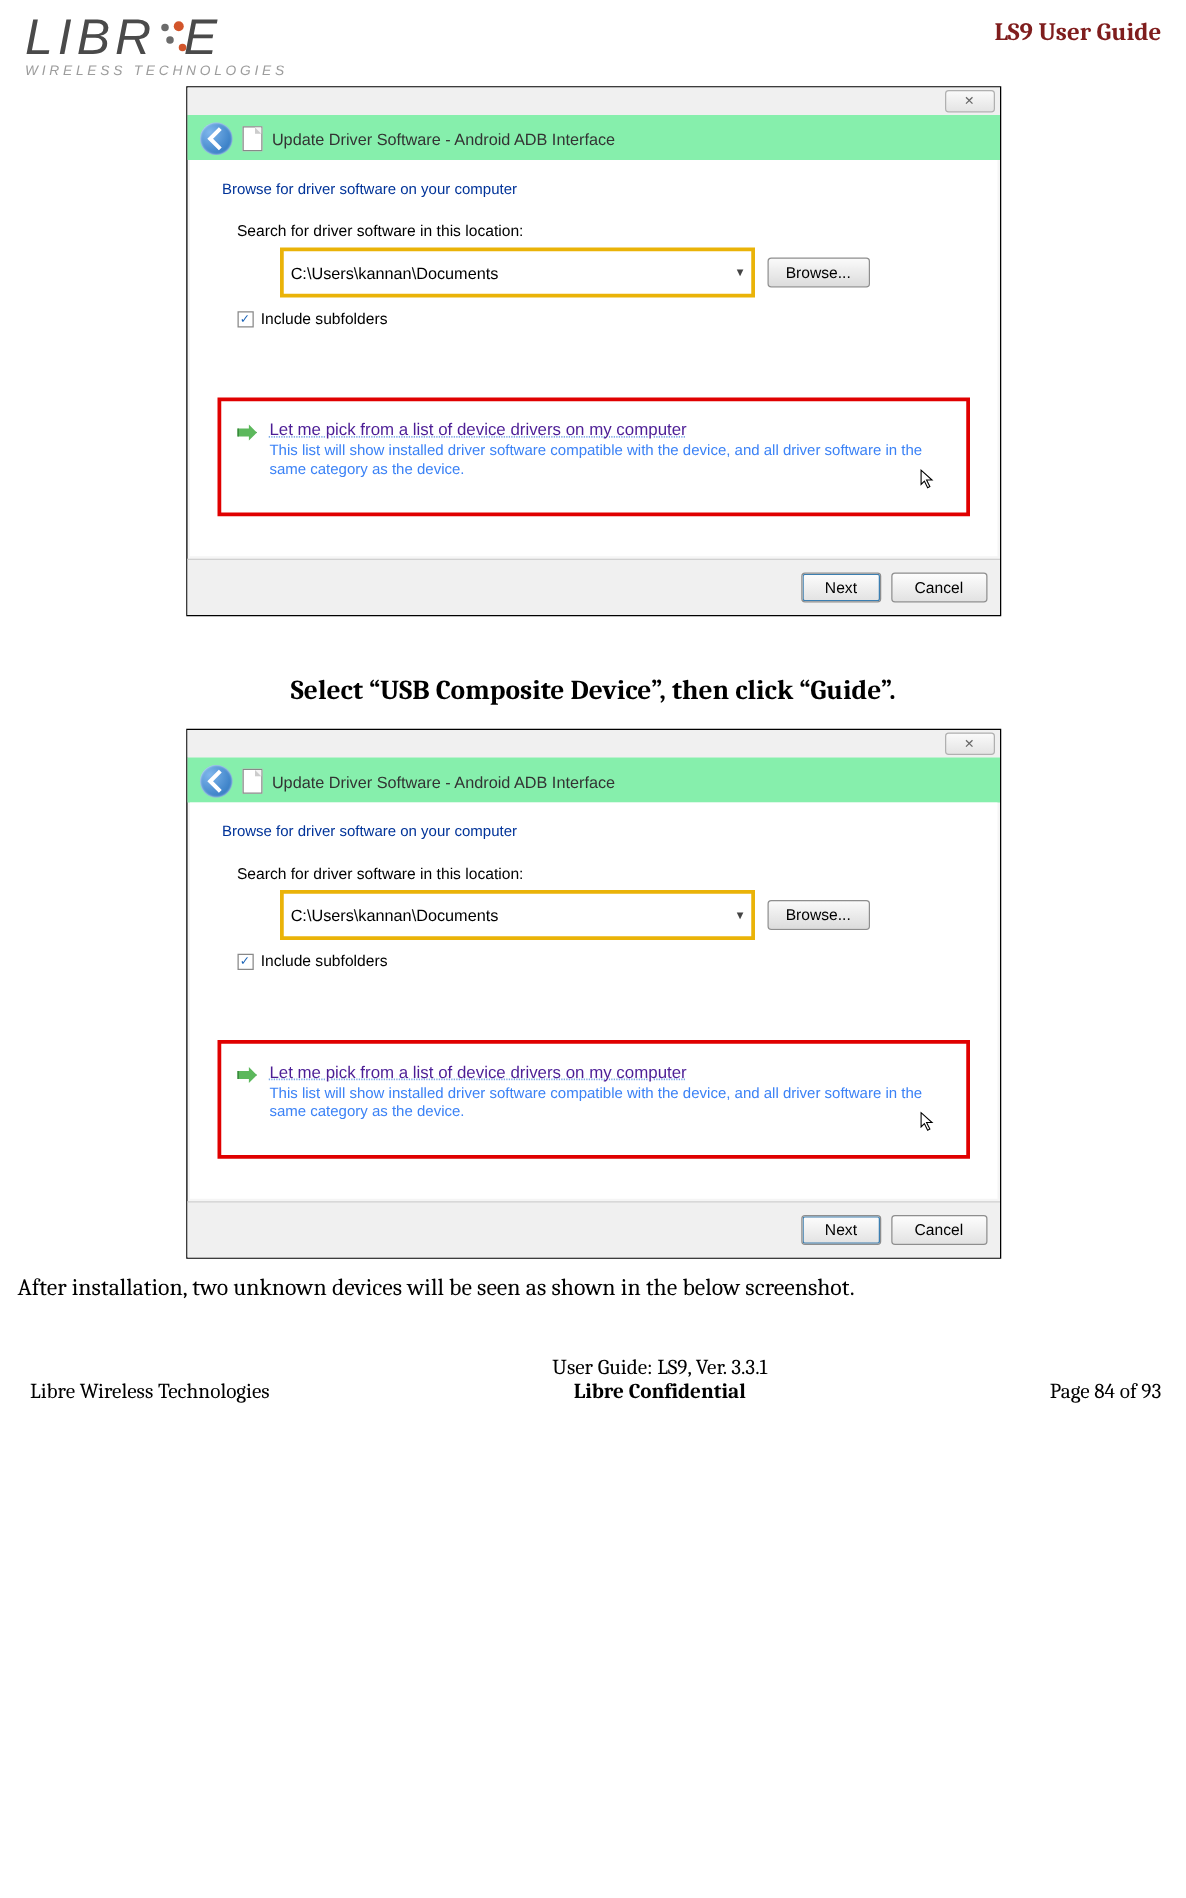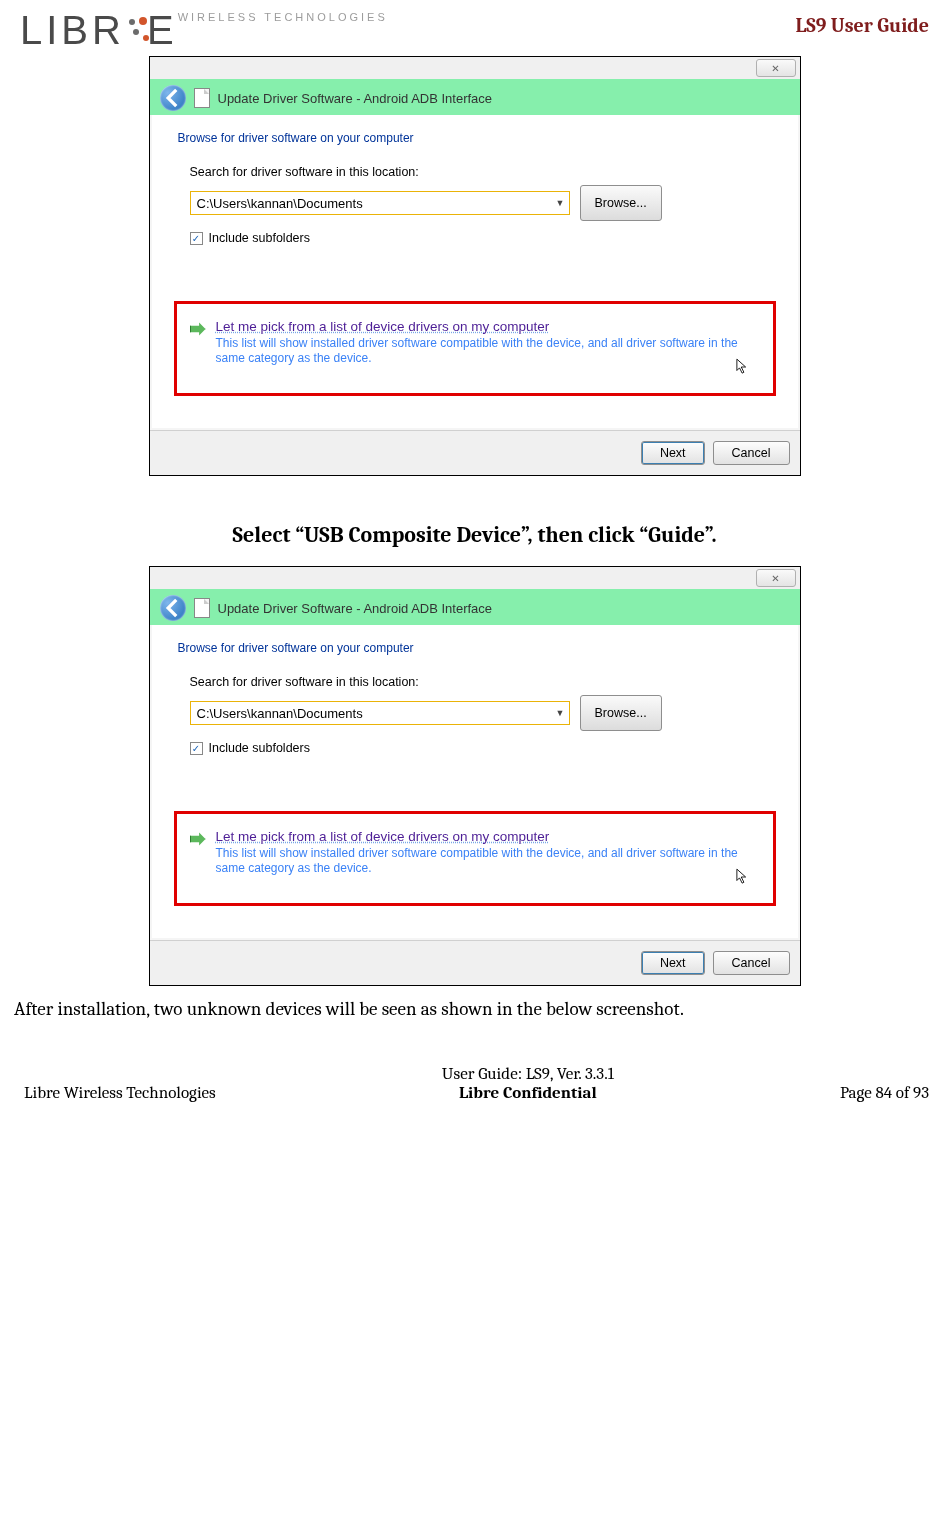--- a/index.html
+++ b/index.html
@@ -18,22 +18,23 @@
   }
   
   .doc-header {
     display: flex;
     justify-content: space-between;
     align-items: flex-start;
     padding: 0 10px 6px 10px;
   }
   .logo {
     display: flex;
-    flex-direction: row;
+    flex-direction: column;
     line-height: 1;
+    font-style: italic;
   }
   .logo-word {
     font-family: "Arial Narrow", Arial, sans-serif;
     font-weight: 300;
     font-size: 40px;
     letter-spacing: 4px;
     color: #4a4a4a;
     display: flex;
     align-items: center;
   }
@@ -127,30 +128,31 @@
   }
   .dlg-heading {
     color:#003399;
     font-size:12px;
     margin:4px 0 20px 4px;
   }
   .dlg-label { font-size:12.5px; margin:2px 0 6px 16px; }
   .path-row { display:flex; gap:10px; align-items:center; margin-left:16px; }
   .path-combo {
     flex:0 0 380px;
-    height:24px;
-    border:1px solid #eab308;
+    height:40px;
+    border:3px solid #eab308;
     background:#fff;
     display:flex;align-items:center;justify-content:space-between;
     padding:0 4px 0 6px;
     font-size:13px;
+    margin-left:34px;
   }
   .path-combo .caret { font-size:9px;color:#444; }
   .browse-btn {
-    height:36px;padding:0 14px;
+    height:24px;padding:0 14px;
     border:1px solid #8e8e8e;border-radius:3px;
     background:linear-gradient(#fafafa,#dcdcdc);
     font-size:12.5px;
   }
   .cb-row { display:flex;align-items:center;gap:6px;margin:10px 0 26px 16px;font-size:12.5px; }
   .cb { width:13px;height:13px;border:1px solid #888;background:#fff;display:flex;align-items:center;justify-content:center;font-size:10px;color:#1a63b7; }
 
   .highlight-box { border:3px solid #e00000; padding:10px 8px 18px 8px; margin:0 0 4px 0; position:relative; }
   .option-box { padding:4px 8px 8px 30px; position:relative; border:1px solid transparent; }
   .option-box::before {

